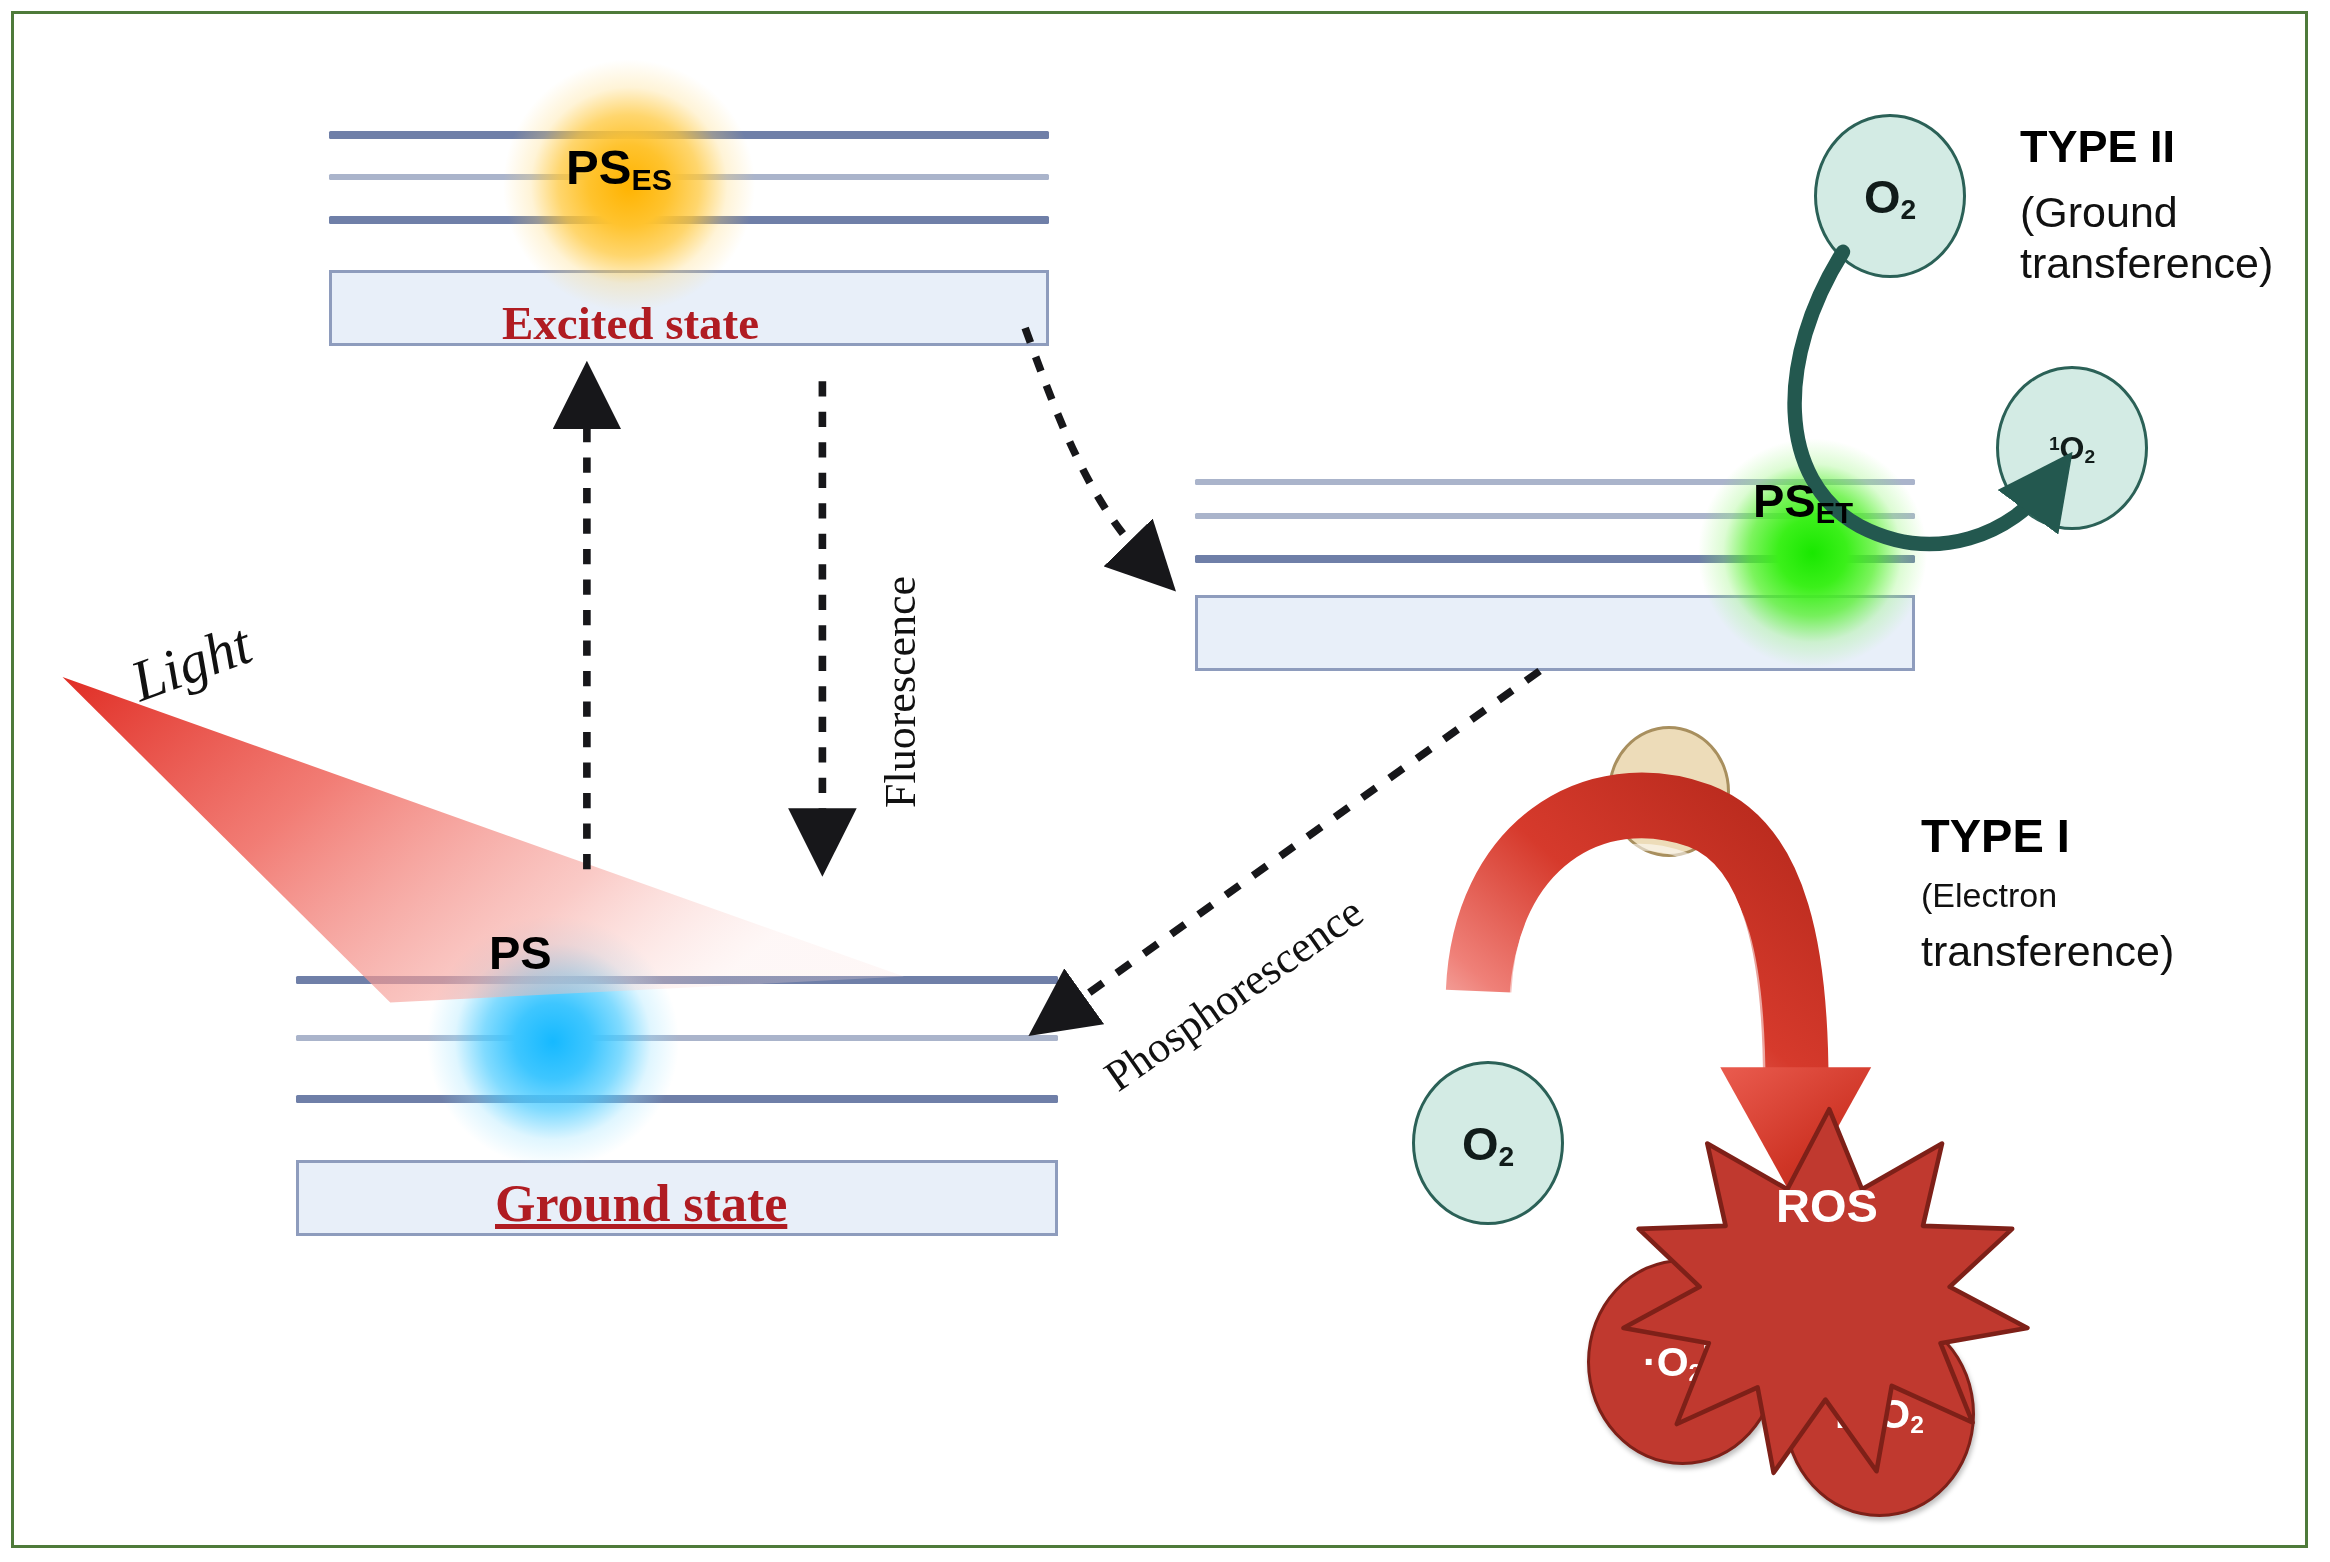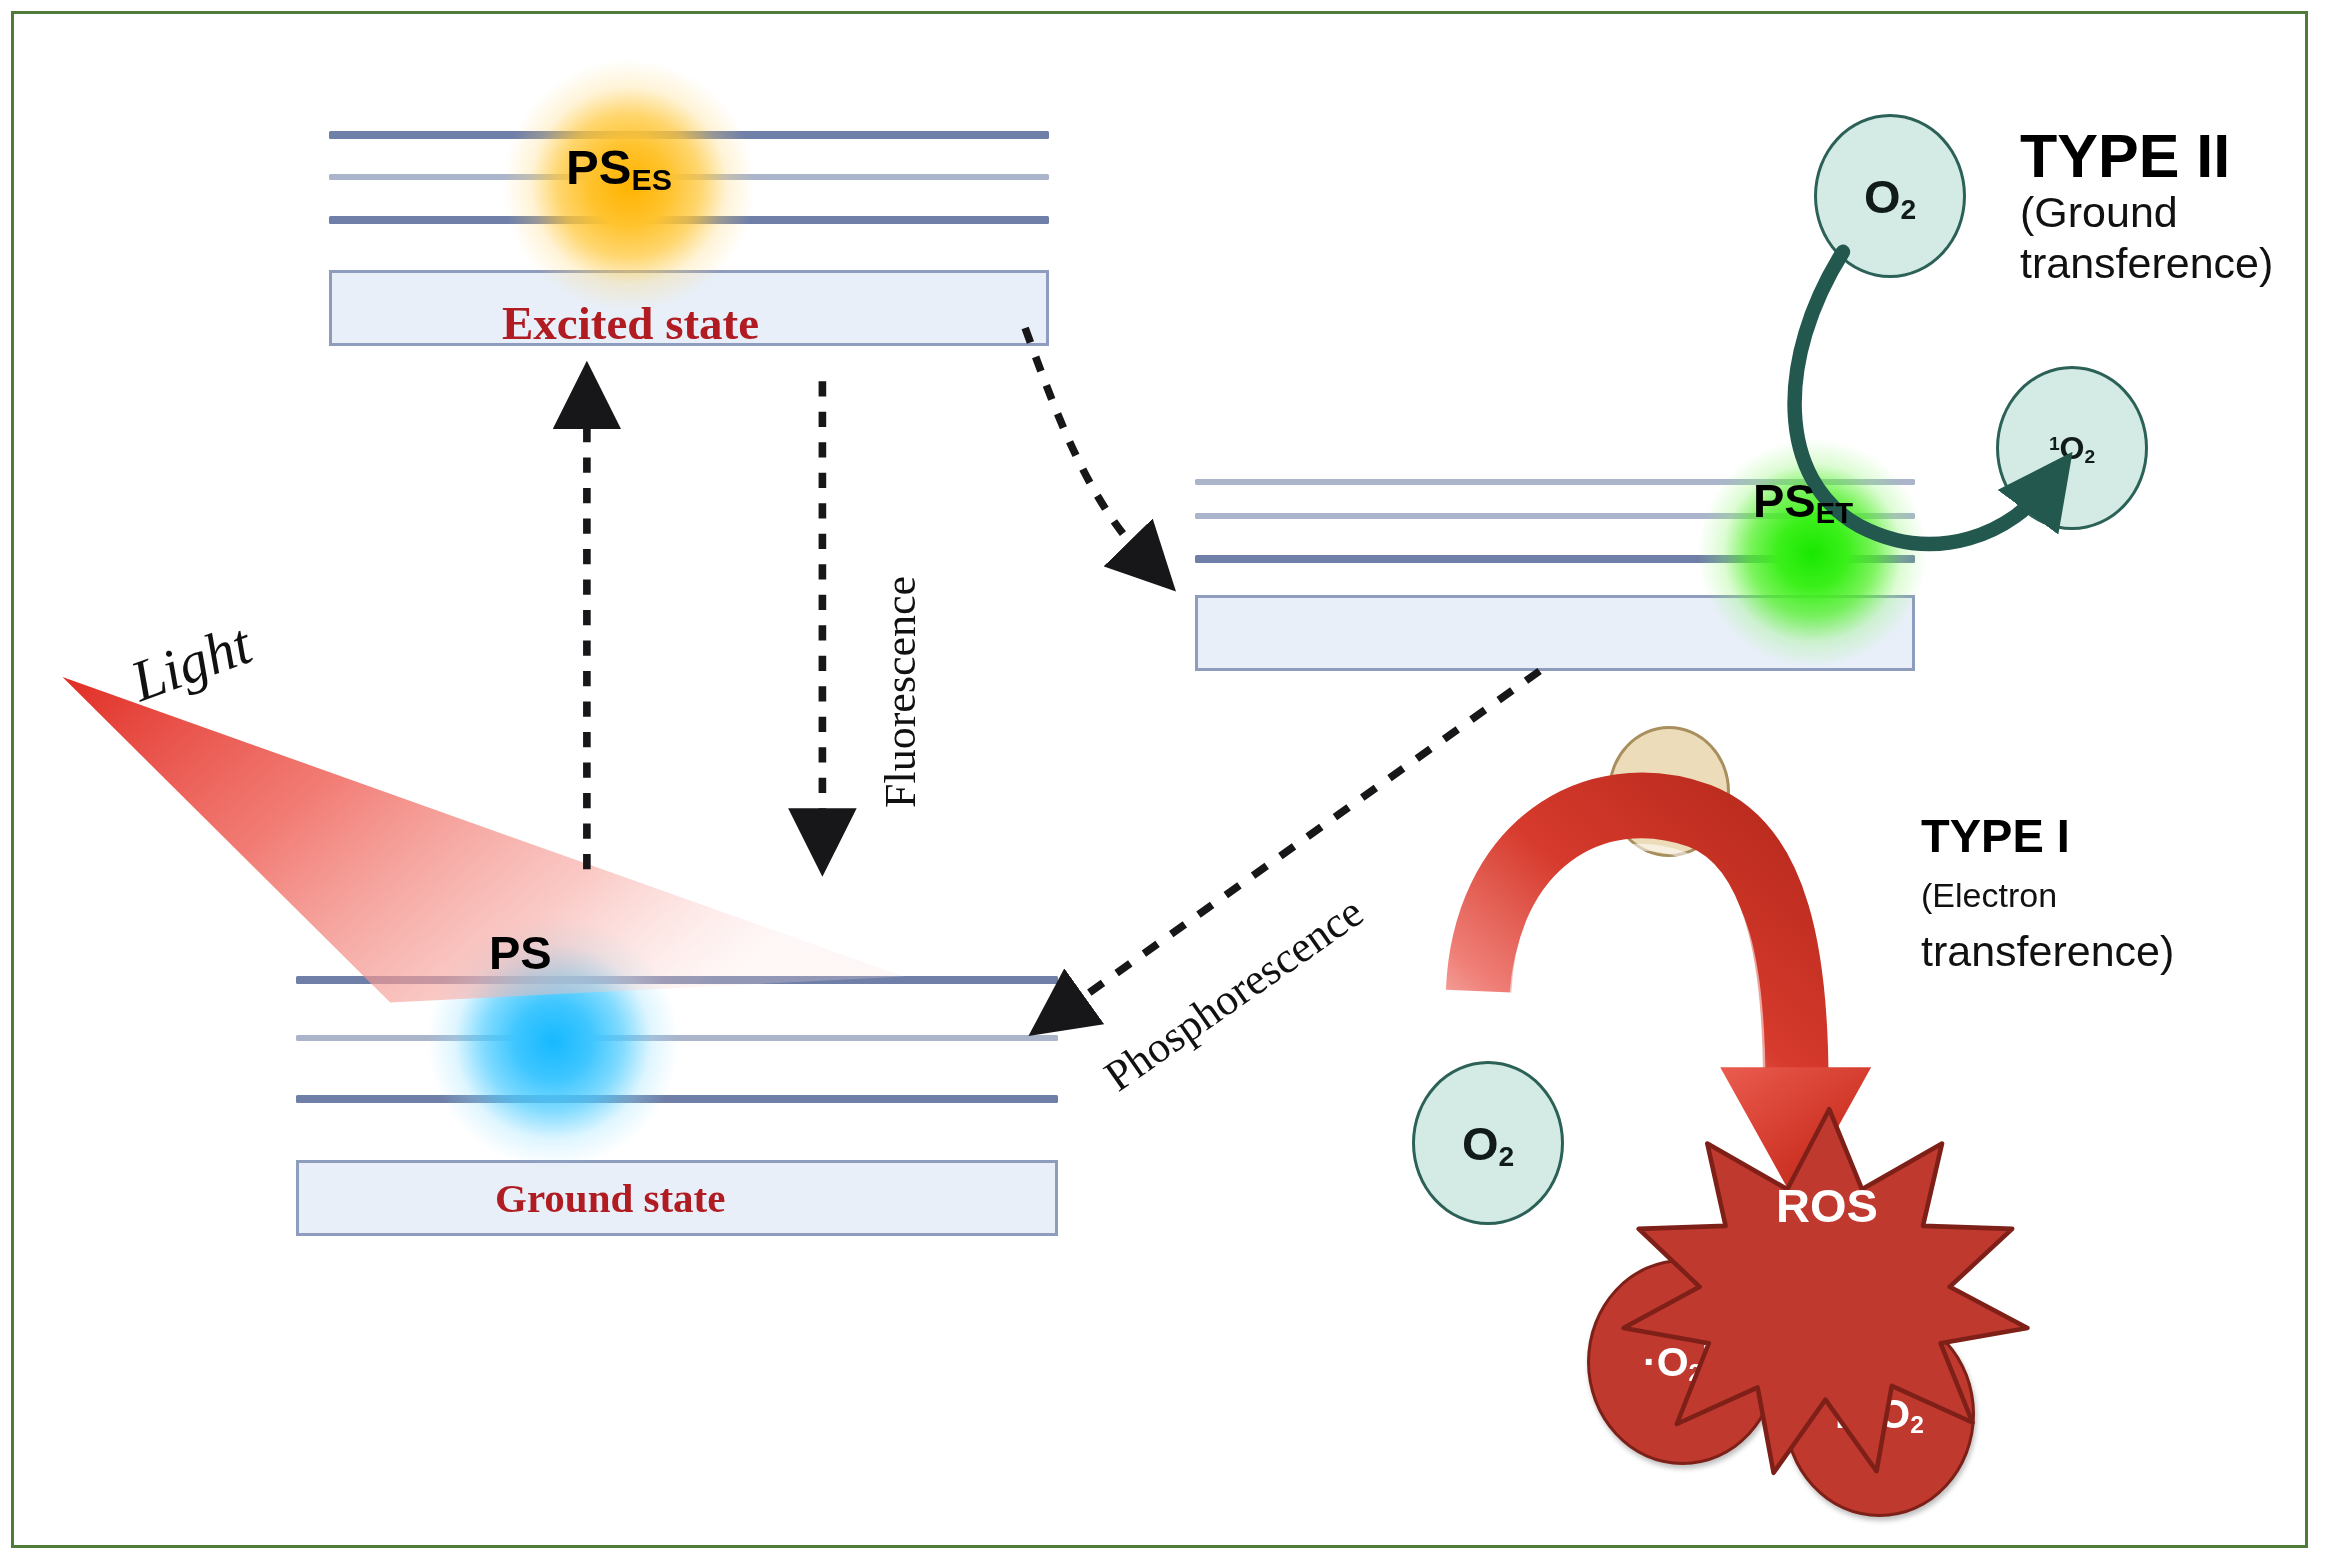--- a/index.html
+++ b/index.html
@@ -135,21 +135,21 @@
   <div class="levels" style="left:296px;top:976px;width:762px;height:221px;">
     <div class="lvl thick" style="top:0px;width:762px;"></div>
     <div class="lvl thin" style="top:59px;width:762px;"></div>
     <div class="lvl thick" style="top:119px;width:762px;"></div>
     <div class="lvlbox" style="top:184px;width:762px;height:76px;"></div>
   </div>
   <div class="glow glow-blue" style="left:427px;top:889px;width:252px;height:305px;"></div>
   <div class="ps-label" style="left:489px;top:925px;font-size:47px;">
     <span>PS</span>
   </div>
-  <div class="state-label" style="left:495px;top:1174px;font-size:41px;">Ground state</div>
+  <div class="state-label" style="left:495px;top:1174px;font-size:52px;text-decoration:underline;">Ground state</div>
 
   <div class="levels" style="left:329px;top:131px;width:720px;height:221px;">
     <div class="lvl thick" style="top:0px;width:720px;"></div>
     <div class="lvl thin" style="top:43px;width:720px;"></div>
     <div class="lvl thick" style="top:85px;width:720px;"></div>
     <div class="lvlbox" style="top:139px;width:720px;height:76px;"></div>
   </div>
   <div class="glow glow-orange" style="left:503px;top:52px;width:252px;height:267px;"></div>
   <div class="ps-label" style="left:566px;top:107px;font-size:49px;margin-top:32px;">
     <span>PS</span><sub>ES</sub>
@@ -172,21 +172,21 @@
   <div class="proc-label" style="left:875px;top:808px;font-size:44px;transform:rotate(-90deg);">Fluorescence</div>
 
   <div class="proc-label" style="left:1095px;top:1060px;font-size:44px;transform:rotate(-35deg);">Phosphorescence</div>
 
   <div class="bubble teal" style="left:1814px;top:114px;width:152px;height:164px;font-size:47px;">
     <span><span>O</span><sub>2</sub></span>
   </div>
   <div class="bubble teal" style="left:1996px;top:366px;width:152px;height:164px;font-size:32px;">
     <span><sup>1</sup><span>O</span><sub>2</sub></span>
   </div>
-  <div class="type-title" style="left:2020px;top:122px;font-size:61px;">TYPE II</div>
+  <div class="type-title" style="left:2020px;top:122px;font-size:45px;">TYPE II</div>
   <div class="type-sub" style="left:2020px;top:187px;font-size:43px;">(Ground</div>
   <div class="type-sub" style="left:2020px;top:238px;font-size:43px;">transference)</div>
 
   <div class="bubble tan" style="left:1608px;top:726px;width:122px;height:131px;font-size:47px;">
     <span><span>e</span><sup>-</sup></span>
   </div>
   <div class="bubble teal" style="left:1412px;top:1061px;width:152px;height:164px;font-size:47px;">
     <span><span>O</span><sub>2</sub></span>
   </div>
   <div class="type-title" style="left:1921px;top:810px;font-size:47px;text-align:center;">TYPE I</div>

